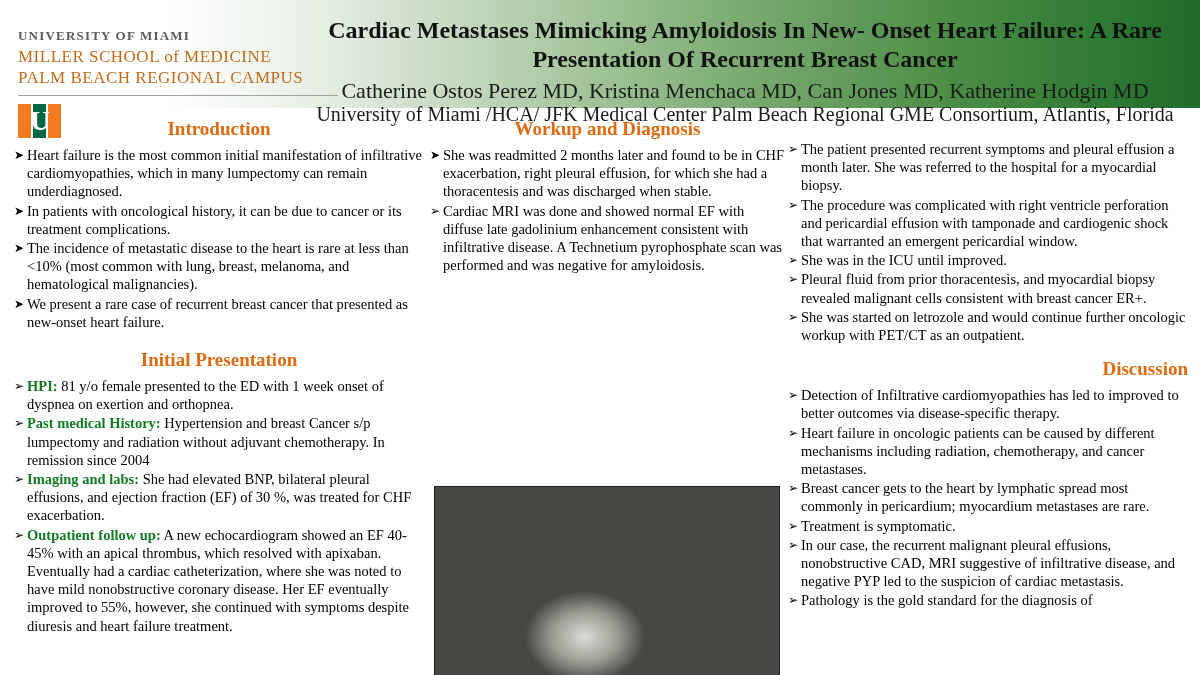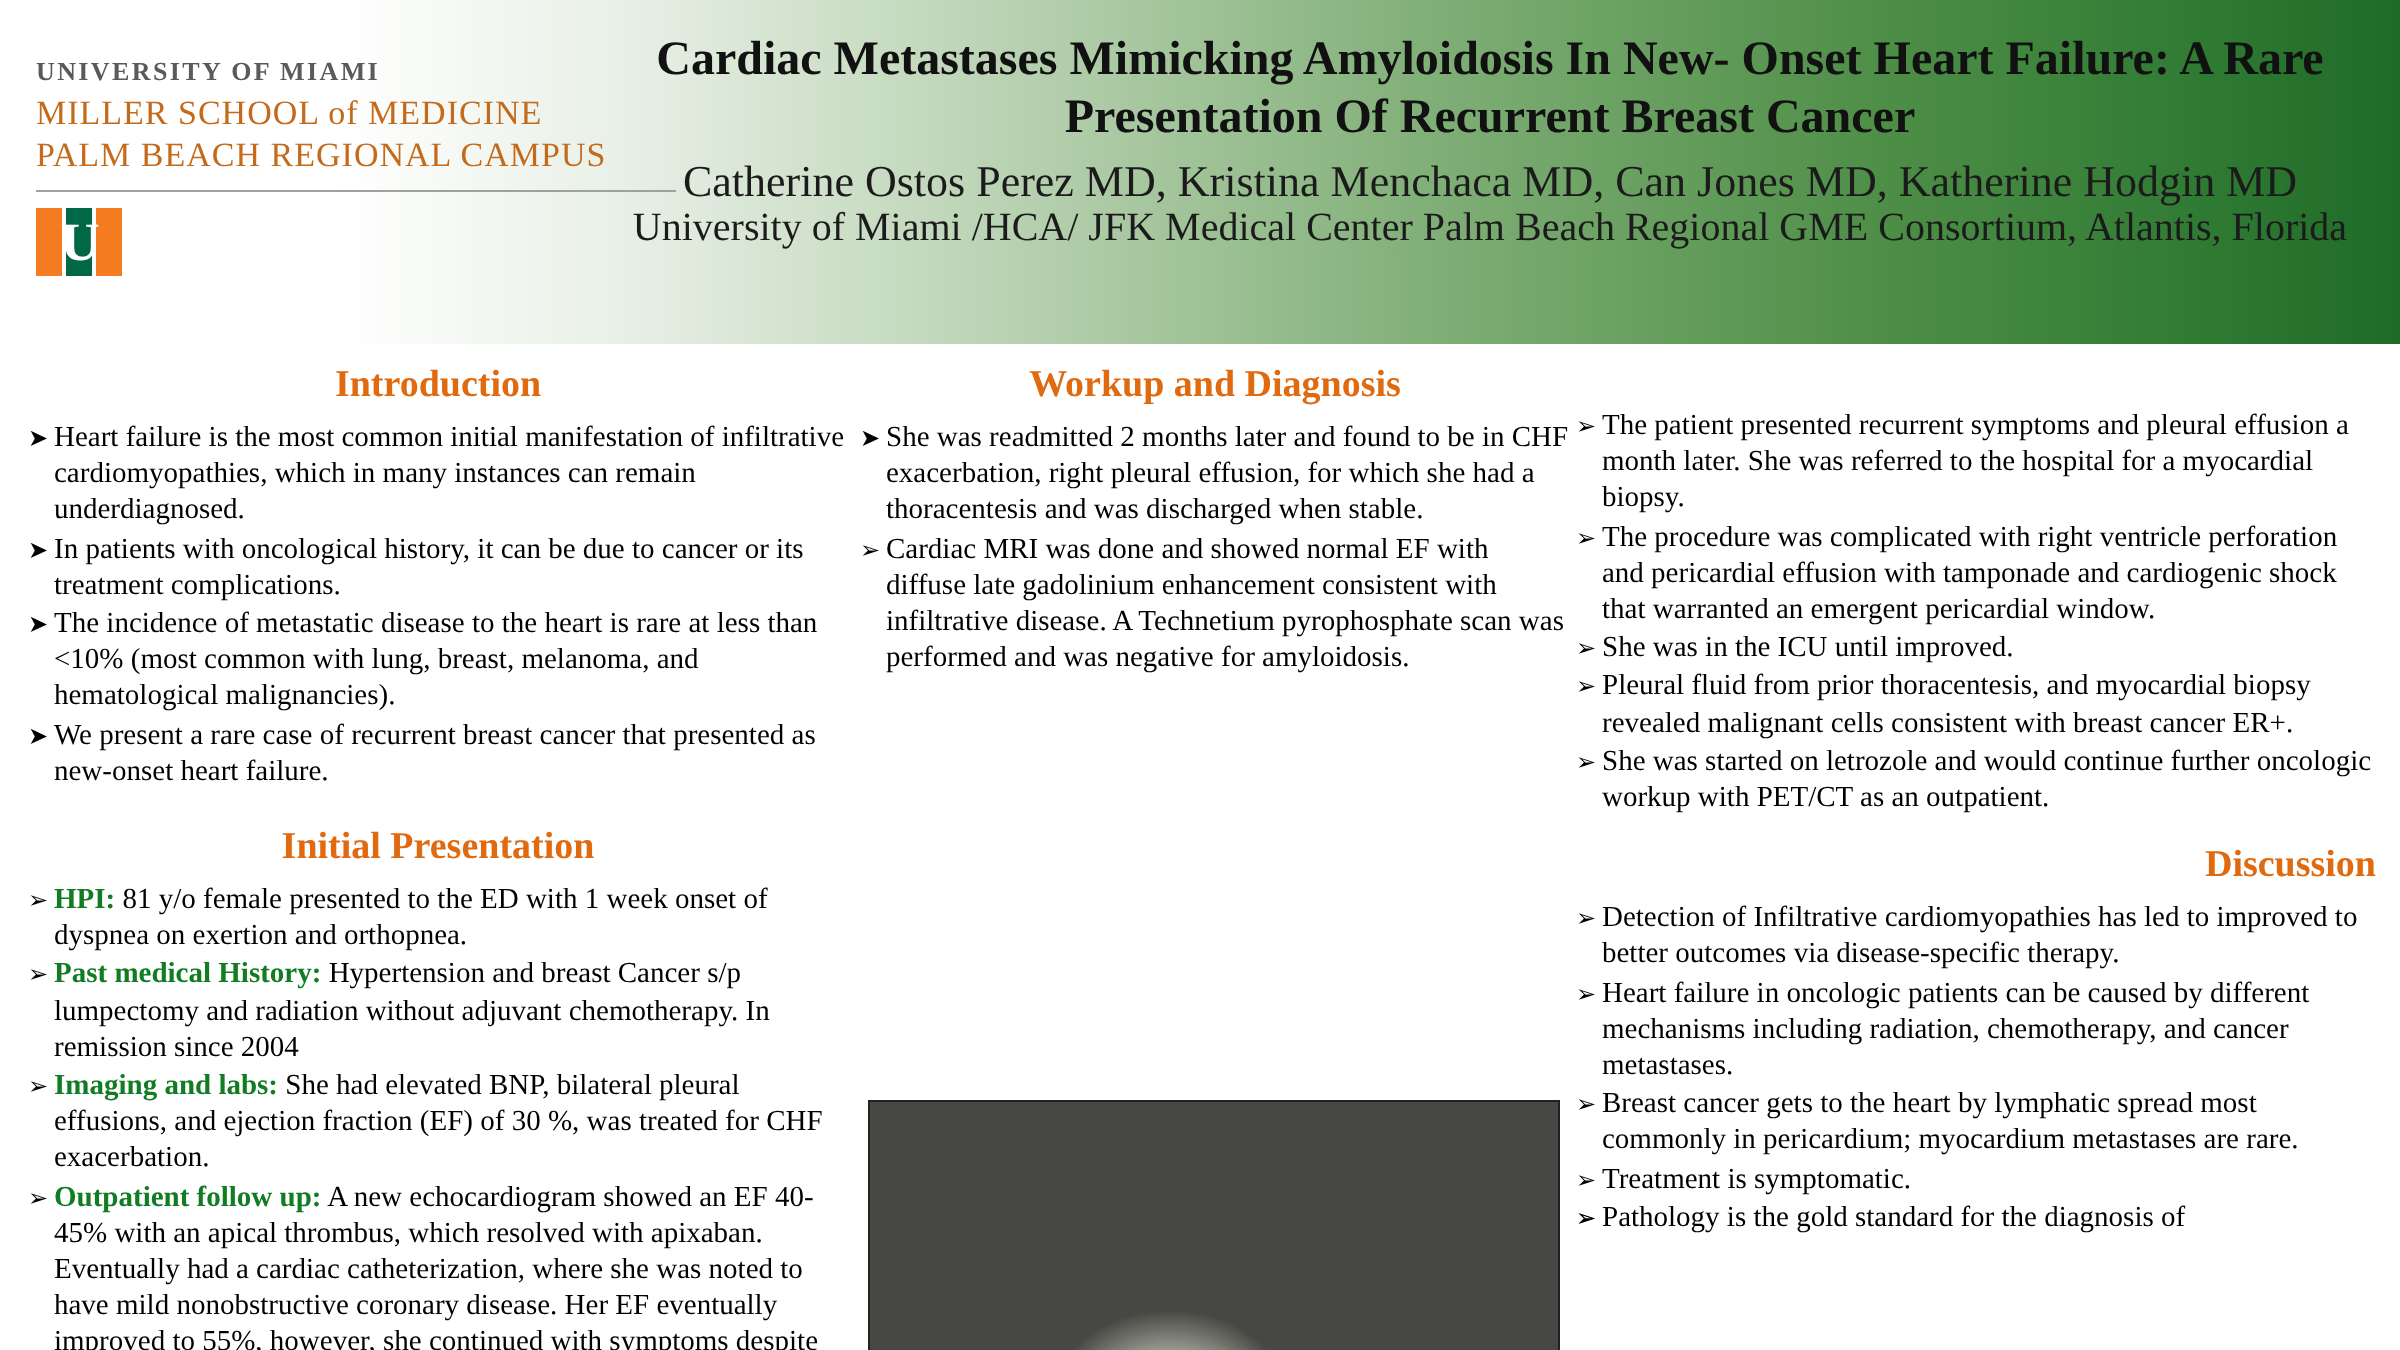--- a/index.html
+++ b/index.html
@@ -12,21 +12,21 @@
     overflow: hidden;
     background: #ffffff;
     font-family: "Liberation Serif", serif;
     color: #000000;
   }
 
   
   .header {
     position: relative;
     width: 1200px;
-    height: 172px;
+    height: 108px;
     background: linear-gradient(to right, #ffffff 0%, #ffffff 14%, #e8f0e6 26%, #b9d2b2 42%, #7fae76 60%, #4f8f48 78%, #2f7a33 92%, #1e6b28 100%);
     box-sizing: border-box;
   }
   .header-left {
     position: absolute;
     left: 18px;
     top: 28px;
     width: 330px;
   }
   .um-line1 {
@@ -211,21 +211,21 @@
     <div class="poster-authors">Catherine Ostos Perez MD, Kristina Menchaca MD, Can Jones MD, Katherine Hodgin MD</div>
     <div class="poster-affil">University of Miami /HCA/ JFK Medical Center Palm Beach Regional GME Consortium, Atlantis, Florida</div>
   </div>
 </div>
 
 <div class="body-wrap">
 
   <div class="col col-left">
     <div class="section-title">Introduction</div>
     <ul class="bullets">
-      <li><span class="arrow">➤</span><span>Heart failure is the most common initial manifestation of infiltrative cardiomyopathies, which in many instances can remain underdiagnosed.</span></li>
+      <li><span class="arrow">➤</span><span>Heart failure is the most common initial manifestation of infiltrative cardiomyopathies, which in many lumpectomy can remain underdiagnosed.</span></li>
       <li><span class="arrow">➤</span><span>In patients with oncological history, it can be due to cancer or its treatment complications.</span></li>
       <li><span class="arrow">➤</span><span>The incidence of metastatic disease to the heart is rare at less than &lt;10% (most common with lung, breast, melanoma, and hematological malignancies).</span></li>
       <li><span class="arrow">➤</span><span>We present a rare case of recurrent breast cancer that presented as new-onset heart failure.</span></li>
     </ul>
 
     <div class="section-title" style="margin-top:18px;">Initial Presentation</div>
     <ul class="bullets hollow">
       <li>
         <span class="arrow">➢</span>
         <span class="lbl-green">HPI:</span><span> 81 y/o female presented to the ED  with 1 week onset of dyspnea on exertion and orthopnea.</span>
@@ -261,21 +261,21 @@
       <li><span class="arrow">➢</span><span> Pleural fluid from prior thoracentesis, and myocardial biopsy revealed malignant cells consistent with breast cancer ER+.</span></li>
       <li><span class="arrow">➢</span><span>She was started on letrozole and would continue further oncologic workup with PET/CT as an outpatient.</span></li>
     </ul>
 
     <div class="section-title right-al" style="margin-top:14px;">Discussion</div>
     <ul class="bullets hollow">
       <li><span class="arrow">➢</span><span>Detection of Infiltrative cardiomyopathies has led to improved to better outcomes via disease-specific therapy.</span></li>
       <li><span class="arrow">➢</span><span>Heart failure in oncologic patients can be caused by different mechanisms including radiation, chemotherapy, and cancer metastases.</span></li>
       <li><span class="arrow">➢</span><span>Breast cancer gets to the heart by lymphatic spread most commonly in pericardium; myocardium metastases are rare.</span></li>
       <li><span class="arrow">➢</span><span>Treatment is symptomatic.</span></li>
-      <li><span class="arrow">➢</span></li>
+      <li><span class="arrow">➢</span><span>In our case, the recurrent malignant pleural effusions, nonobstructive CAD, MRI suggestive of infiltrative disease, and negative PYP led to the suspicion of cardiac metastasis.</span></li>
       <li><span class="arrow">➢</span><span>Pathology is the gold standard for the diagnosis of</span></li>
     </ul>
   </div>
 
   <div class="figure-box">
     <div class="mri"></div>
   </div>
 
 </div>
 

